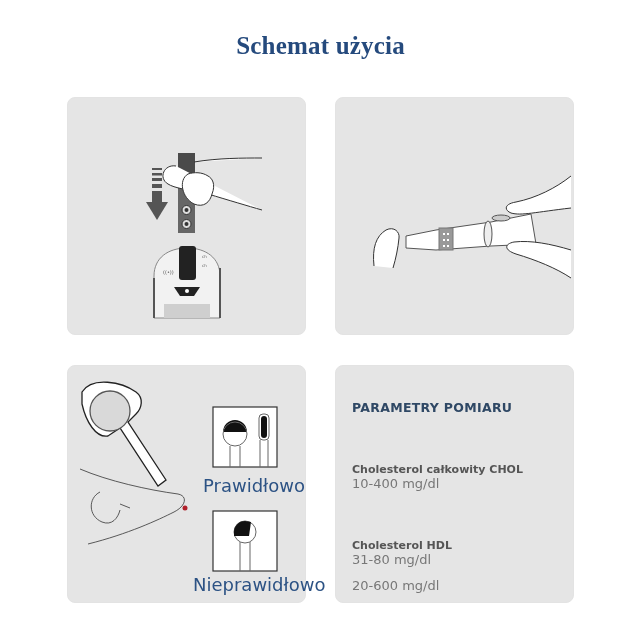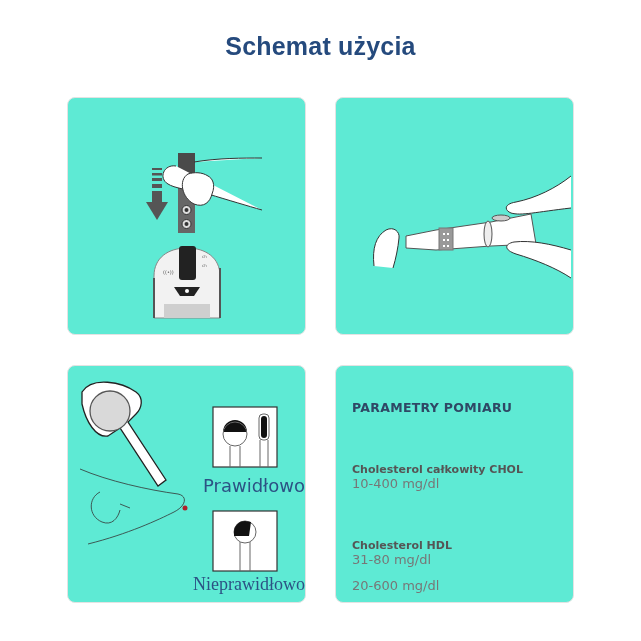--- a/index.html
+++ b/index.html
@@ -1,18 +1,18 @@
 <!DOCTYPE html>
 <html><head>
   <meta charset="utf-8">
   <style>
     html, body { margin:0; padding:0; background:#ffffff; }
     body { width:641px; height:641px; position:relative; overflow:hidden; font-family:"DejaVu Sans", sans-serif; }
-    .title { position:absolute; left:0; top:32px; width:641px; text-align:center; font-family:Liberation Sans, sans-serif; font-weight:bold; font-size:25px; color:#254a7d; letter-spacing:0.2px; }
-    .card { position:absolute; width:239px; height:238px; border:1px solid #e3e3e3; border-radius:8px; background:#5eead4; box-sizing:border-box; }
+    .title { position:absolute; left:0; top:32px; width:641px; text-align:center; font-family:Liberation Serif, serif; font-weight:bold; font-size:25px; color:#254a7d; letter-spacing:0.2px; }
+    .card { position:absolute; width:239px; height:238px; border:1px solid #e3e3e3; border-radius:8px; background:#e5e5e5; box-sizing:border-box; }
     #c1 { left:67px; top:97px; }
     #c2 { left:335px; top:97px; }
     #c3 { left:67px; top:365px; }
     #c4 { left:335px; top:365px; }
     .card svg { position:absolute; left:0; top:0; }
     .params { position:absolute; left:16px; top:34px; }
     .params-head { font-family:"DejaVu Sans", sans-serif; font-weight:bold; font-size:12.5px; color:#2f4865; letter-spacing:0.3px; margin-bottom:8px; }
     .p-item { margin-bottom:12px; }
     .p-name { font-weight:bold; font-size:11px; color:#555; line-height:14px;margin-top:48px; }
     .p-range { font-size:13px; color:#777; line-height:14px; }
@@ -116,21 +116,21 @@
     </g>
     <g>
       <rect x="145" y="145" width="64" height="60" fill="#fff" stroke="#333" stroke-width="1.2"></rect>
       <circle cx="177" cy="166" r="11" fill="#fff" stroke="#666"></circle>
       <path d="M166,166 A11,11 0 0 1 177,155 L183,156 L181,170 L166,170 Z" fill="#111"></path>
       <line x1="172" y1="176" x2="172" y2="205" stroke="#666"></line>
       <line x1="182" y1="176" x2="182" y2="205" stroke="#666"></line>
     </g>
   </svg>
   <div class="lbl" style="left:135px;top:109px;">Prawidłowo</div>
-  <div class="lbl" style="left:125px;top:208px;font-family:Liberation Serif, serif;">Nieprawidłowo</div>
+  <div class="lbl" style="left:125px;top:208px;">Nieprawidłowo</div>
 </div>
 
 <div class="card" id="c4">
   <div class="params">
     <div class="params-head">PARAMETRY POMIARU</div>
     <div class="p-item">
       <div class="p-name">Cholesterol całkowity CHOL</div>
       <div class="p-range">10-400 mg/dl</div>
     </div>
     <div class="p-item">

